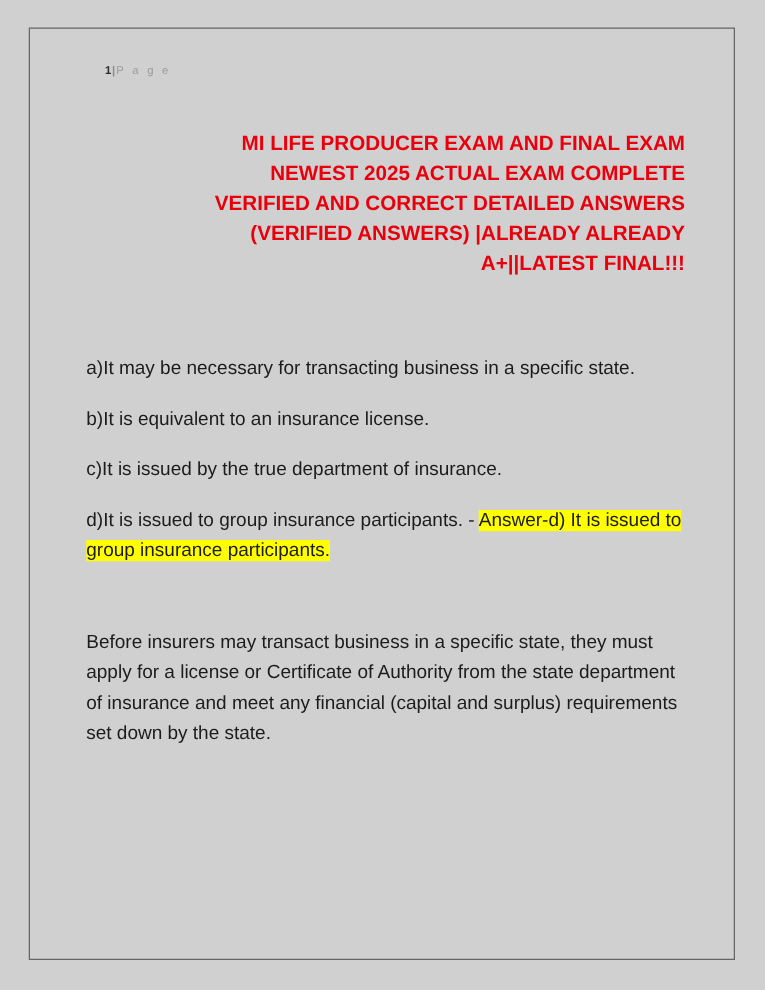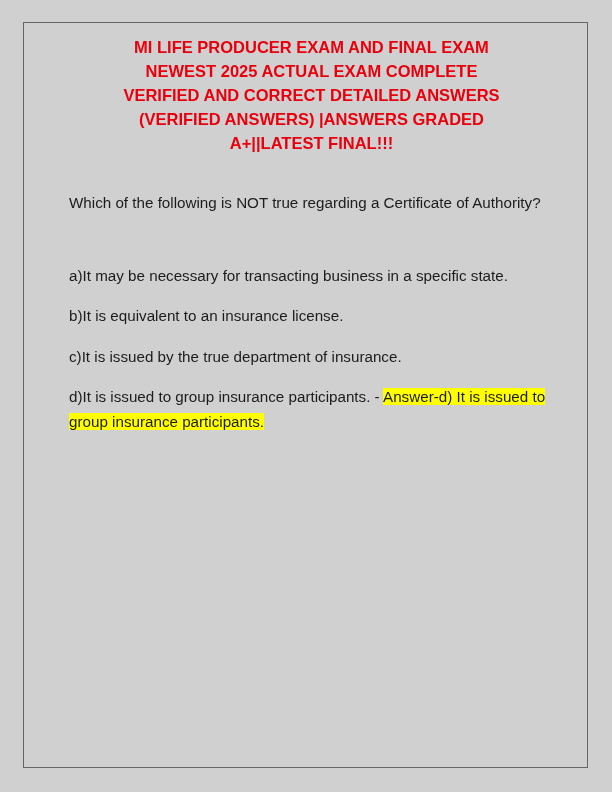--- a/index.html
+++ b/index.html
@@ -51,21 +51,21 @@
     font-weight: bold;
     letter-spacing: 1px;
   }
   .page-header .pg-word {
     color: #9a9a9a;
     letter-spacing: 2.2px;
   }
 
   
   .doc-title {
-    text-align: center;
+    text-align: right;
     color: #e8000d;
     font-weight: bold;
     font-size: 16.5px;
     line-height: 24px;
     margin: 0 0 36px 0;
     padding: 0 6px;
   }
   .doc-title .tline {
     display: block;
     white-space: nowrap;
@@ -99,37 +99,40 @@
     box-decoration-break: clone;
     -webkit-box-decoration-break: clone;
   }
 </style>
 </head>
 <body>
 
 <div class="page-sheet">
   <div class="content">
 
+    <div class="page-header">
+      <span class="pg-num">1</span><span class="pg-sep">|</span><span class="pg-word">P a g e</span>
+    </div>
 
     <h1 class="doc-title">
       <span class="tline">MI LIFE PRODUCER EXAM AND FINAL EXAM</span>
       <span class="tline">NEWEST 2025 ACTUAL EXAM COMPLETE</span>
       <span class="tline">VERIFIED AND CORRECT DETAILED ANSWERS</span>
-      <span class="tline">(VERIFIED ANSWERS) |ANSWERS GRADED</span>
+      <span class="tline">(VERIFIED ANSWERS) |ALREADY ALREADY</span>
       <span class="tline">A+||LATEST FINAL!!!</span>
     </h1>
 
     <div class="body-block">
 
-      <p class="question">Which of the following is NOT true regarding a Certificate of Authority?</p>
 
       <div class="spacer-line"></div>
 
       <p class="option">a)It may be necessary for transacting business in a specific state.</p>
       <p class="option">b)It is equivalent to an insurance license.</p>
       <p class="option">c)It is issued by the true department of insurance.</p>
 
       <p class="option last"><span>d)It is issued to group insurance participants. - </span><span class="hl">Answer-d) It is issued to group insurance participants.</span></p>
 
+      <p class="explanation">Before insurers may transact business in a specific state, they must apply for a license or Certificate of Authority from the state department of insurance and meet any financial (capital and surplus) requirements set down by the state.</p>
 
     </div>
   </div>
 </div>
 
 </body></html>

